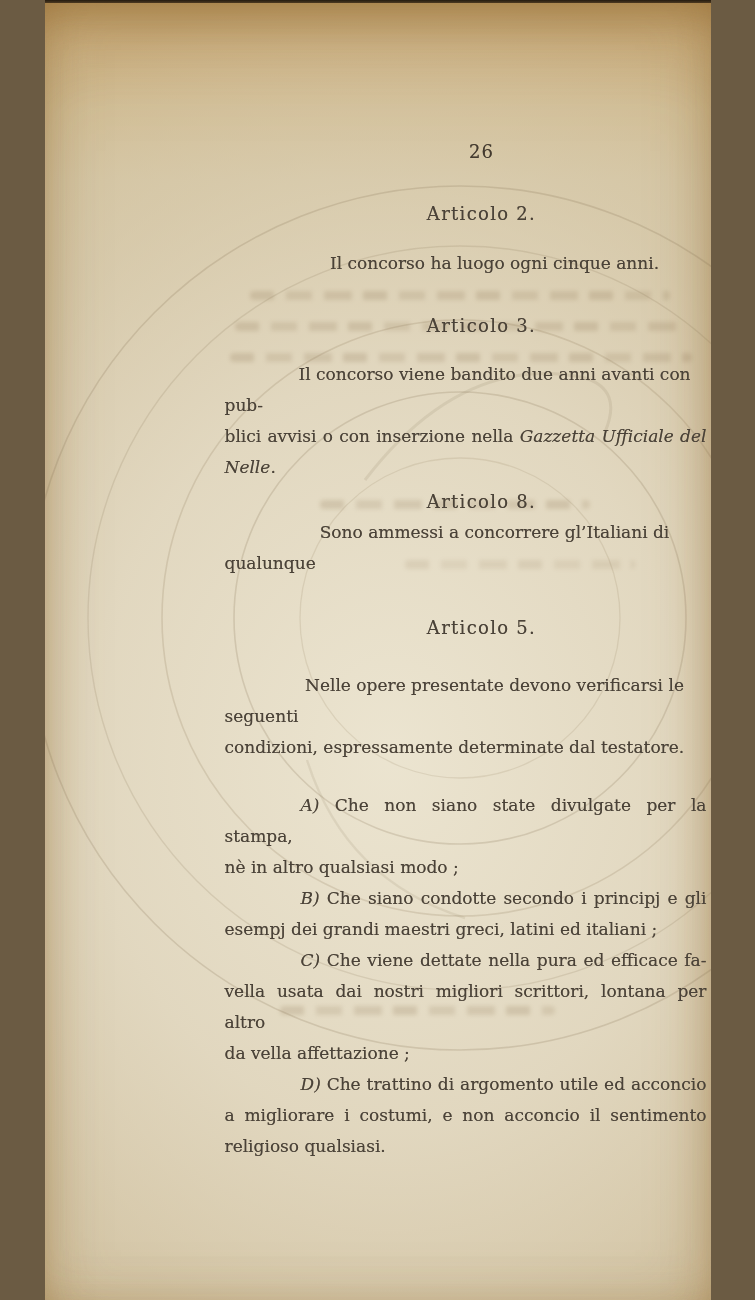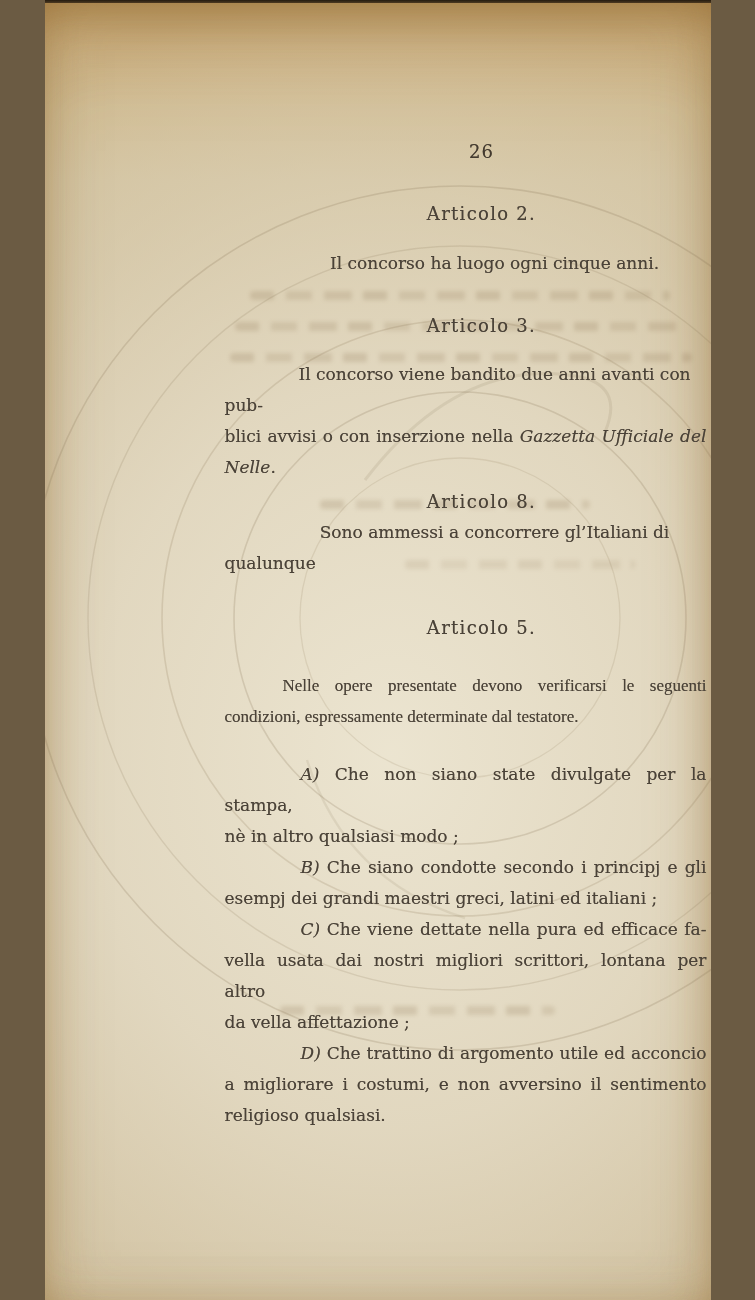--- a/index.html
+++ b/index.html
@@ -48,21 +48,21 @@
   .it{font-style:italic;}
   
   .text-column > :nth-child(1){margin-top:136px;}
   .text-column > :nth-child(2){margin-top:31px;}
   .text-column > :nth-child(3){margin-top:19px;}
   .text-column > :nth-child(4){margin-top:31px;}
   .text-column > :nth-child(5){margin-top:18px;}
   .text-column > :nth-child(6){margin-top:3px;}
   .text-column > :nth-child(7){}
   .text-column > :nth-child(8){margin-top:33px;}
-  .text-column > :nth-child(9){margin-top:27px;font-family:Liberation Serif, serif;}
+  .text-column > :nth-child(9){margin-top:27px;}
   .text-column > :nth-child(10){margin-top:27px;}
   .text-column > :nth-child(11){margin-top:0;}
   .text-column > :nth-child(12){margin-top:0;}
   .text-column > :nth-child(13){margin-top:0;}
 </style>
 </head>
 <body>
 
 <div class="page">
 
@@ -115,18 +115,18 @@
         <div class="line just first-item"><span class="it">B)</span><span> Che siano condotte secondo i principj e gli</span></div>
         <div class="line"><span>esempj dei grandi maestri greci, latini ed italiani ;</span></div>
       </div>
       <div class="para">
         <div class="line just first-item"><span class="it">C)</span><span> Che viene dettate nella pura ed efficace fa-</span></div>
         <div class="line just"><span>vella usata dai nostri migliori scrittori, lontana per altro</span></div>
         <div class="line"><span>da vella affettazione ;</span></div>
       </div>
       <div class="para">
         <div class="line just first-item"><span class="it">D)</span><span> Che trattino di argomento utile ed acconcio</span></div>
-        <div class="line just"><span>a migliorare i costumi, e non avversino il sentimento</span></div>
+        <div class="line just"><span>a migliorare i costumi, e non acconcio il sentimento</span></div>
         <div class="line"><span>religioso qualsiasi.</span></div>
       </div>
     </div>
 
 </div>
 
 </body></html>

